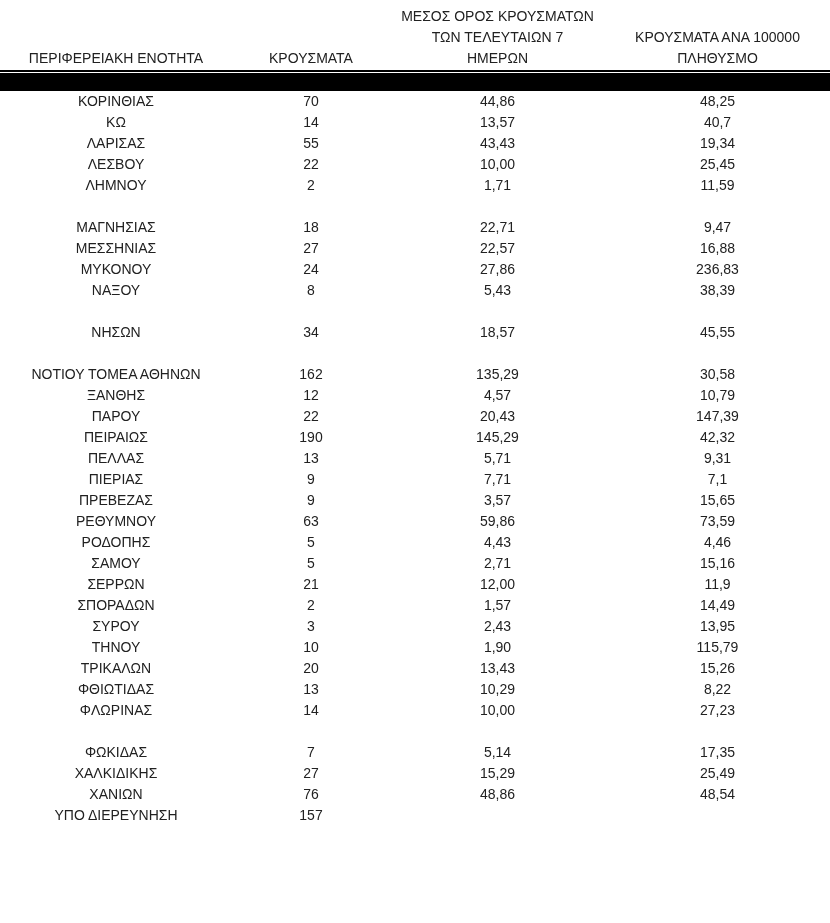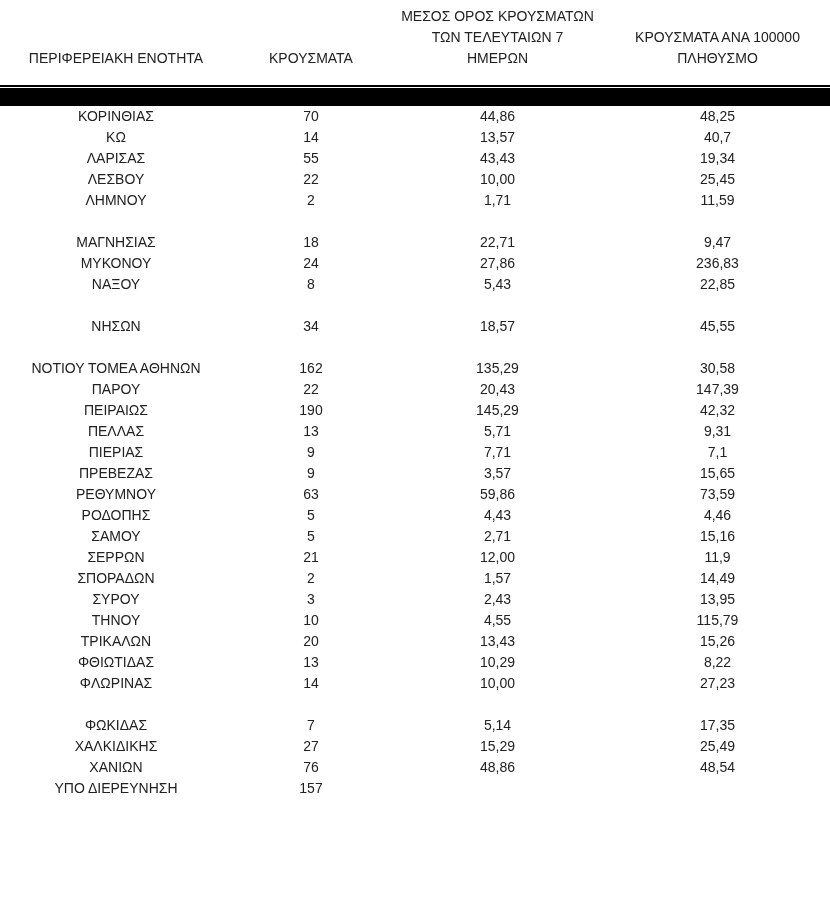--- a/index.html
+++ b/index.html
@@ -17,21 +17,21 @@
     border-collapse: collapse;
     table-layout: fixed;
     font-size: 14px;
   }
   table.cases-table th {
     font-weight: 400;
     vertical-align: bottom;
     text-align: center;
     white-space: pre-line;
     line-height: 21px;
-    padding: 6px 2px 16px 2px;
+    padding: 6px 2px 1px 2px;
   }
   .rule-cell {
     padding: 0;
     height: 4px;
     line-height: 0;
     font-size: 0;
     background: linear-gradient(to bottom, #000000 0px, #000000 2px, #ffffff 2px, #ffffff 3px, #000000 3px, #000000 4px);
   }
   table.cases-table td {
     text-align: center;
@@ -106,30 +106,36 @@
     <td>&nbsp;</td>
     <td>&nbsp;</td>
   </tr>
       <tr>
     <td>ΜΑΓΝΗΣΙΑΣ</td>
     <td>18</td>
     <td>22,71</td>
     <td>9,47</td>
   </tr>
       <tr>
+    <td>ΜΕΣΣΗΝΙΑΣ</td>
+    <td>27</td>
+    <td>22,57</td>
+    <td>16,88</td>
+  </tr>
+      <tr>
     <td>ΜΥΚΟΝΟΥ</td>
     <td>24</td>
     <td>27,86</td>
     <td>236,83</td>
   </tr>
       <tr>
     <td>ΝΑΞΟΥ</td>
     <td>8</td>
     <td>5,43</td>
-    <td>22,85</td>
+    <td>38,39</td>
   </tr>
       <tr class="blank-row">
     <td>&nbsp;</td>
     <td>&nbsp;</td>
     <td>&nbsp;</td>
     <td>&nbsp;</td>
   </tr>
       <tr>
     <td>ΝΗΣΩΝ</td>
     <td>34</td>
@@ -142,20 +148,26 @@
     <td>&nbsp;</td>
     <td>&nbsp;</td>
   </tr>
       <tr>
     <td>ΝΟΤΙΟΥ ΤΟΜΕΑ ΑΘΗΝΩΝ</td>
     <td>162</td>
     <td>135,29</td>
     <td>30,58</td>
   </tr>
       <tr>
+    <td>ΞΑΝΘΗΣ</td>
+    <td>12</td>
+    <td>4,57</td>
+    <td>10,79</td>
+  </tr>
+      <tr>
     <td>ΠΑΡΟΥ</td>
     <td>22</td>
     <td>20,43</td>
     <td>147,39</td>
   </tr>
       <tr>
     <td>ΠΕΙΡΑΙΩΣ</td>
     <td>190</td>
     <td>145,29</td>
     <td>42,32</td>
@@ -210,21 +222,21 @@
   </tr>
       <tr>
     <td>ΣΥΡΟΥ</td>
     <td>3</td>
     <td>2,43</td>
     <td>13,95</td>
   </tr>
       <tr>
     <td>ΤΗΝΟΥ</td>
     <td>10</td>
-    <td>4,55</td>
+    <td>1,90</td>
     <td>115,79</td>
   </tr>
       <tr>
     <td>ΤΡΙΚΑΛΩΝ</td>
     <td>20</td>
     <td>13,43</td>
     <td>15,26</td>
   </tr>
       <tr>
     <td>ΦΘΙΩΤΙΔΑΣ</td>

